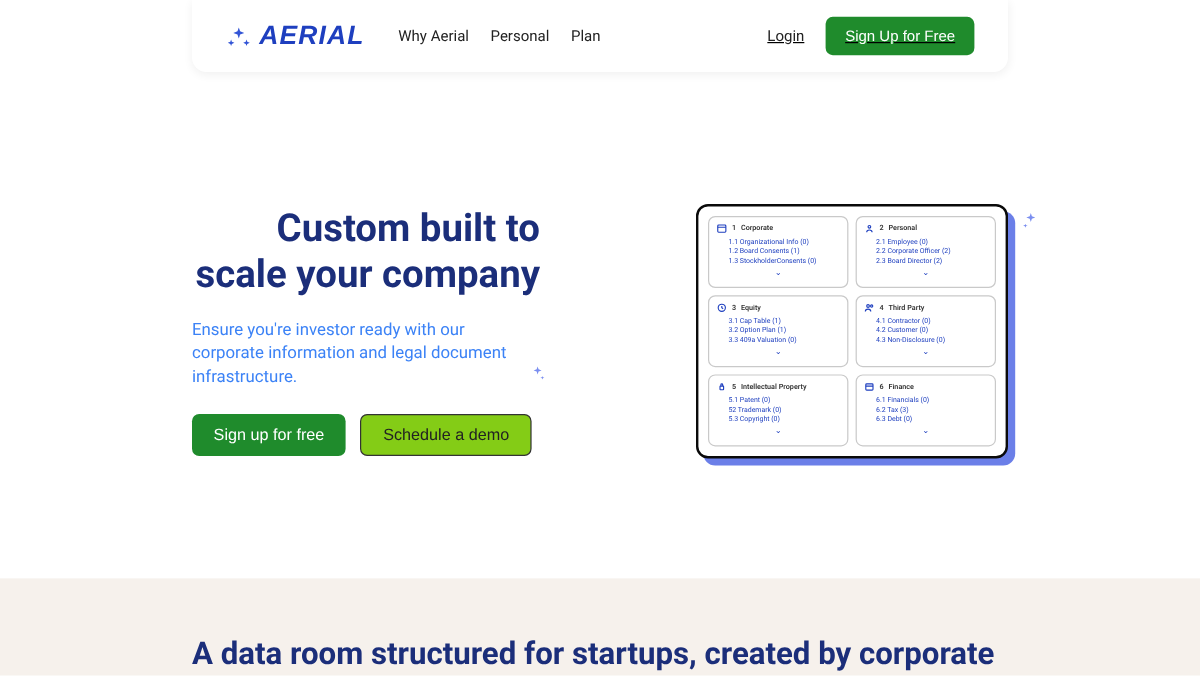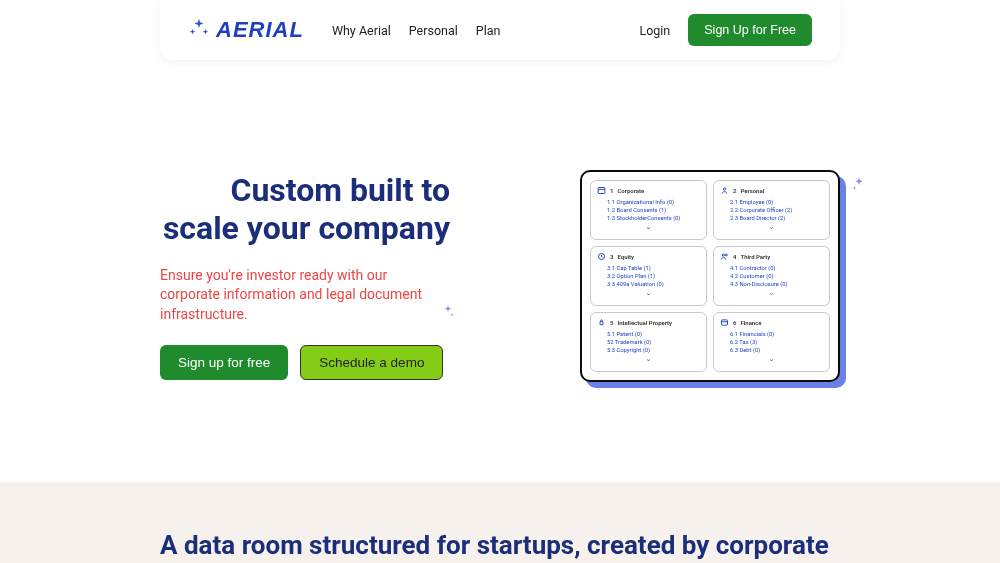--- a/index.html
+++ b/index.html
@@ -19,21 +19,21 @@
   border-radius: 0 0 12px 12px;
   box-shadow: 0 2px 8px rgba(0,0,0,0.06);
   padding: 14px 28px;
   display: flex;
   align-items: center;
   width: 680px;
   margin: 0 auto;
 }
 .logo-wrap {
   display: flex;
-  align-items: flex-start;
+  align-items: flex-end;
   gap: 6px;
   margin-right: 28px;
 }
 .logo-sparkle {
   color: #3355d6;
   display: flex;
   align-items: center;
 }
 .logo-text {
   font-family: Arial, sans-serif;
@@ -50,20 +50,21 @@
 .nav-link {
   color: #222;
   font-size: 12.5px;
   cursor: pointer;
 }
 .nav-spacer { flex: 1; }
 .nav-right {
   display: flex;
   align-items: center;
   gap: 18px;
+  text-decoration: underline;
 }
 .login-link {
   color: #222;
   font-size: 12.5px;
   cursor: pointer;
 }
 .signup-top-btn {
   background: #1f8b2c;
   color: #fff;
   border: none;
@@ -87,21 +88,21 @@
 .hero-title {
   font-size: 32px;
   font-weight: 700;
   color: #1b2e7a;
   line-height: 1.18;
   margin-bottom: 18px;
   text-align: right;
 }
 .hero-sub {
   font-size: 14px;
-  color: #ef4444;
+  color: #3b82f6;
   line-height: 1.4;
   margin-bottom: 20px;
 }
 .hero-ctas {
   display: flex;
   gap: 12px;
 }
 .cta-primary {
   background: #1f8b2c;
   color: #fff;

